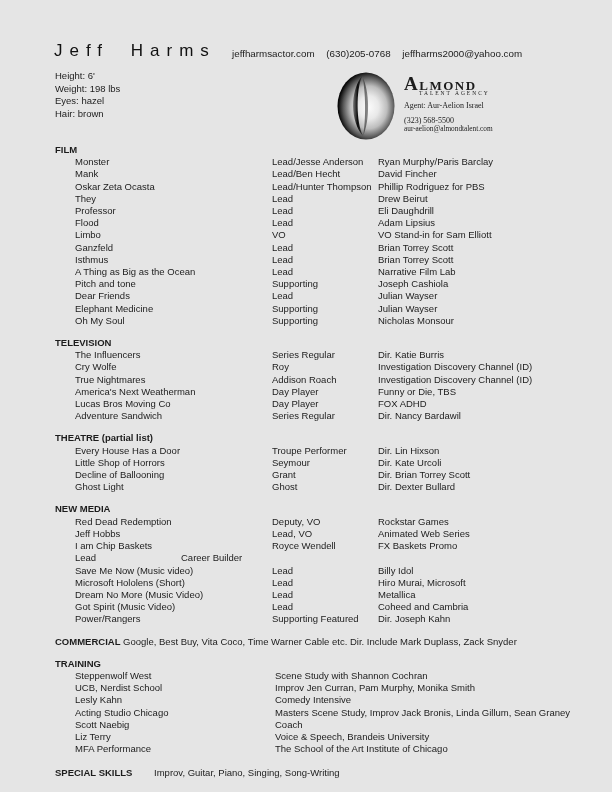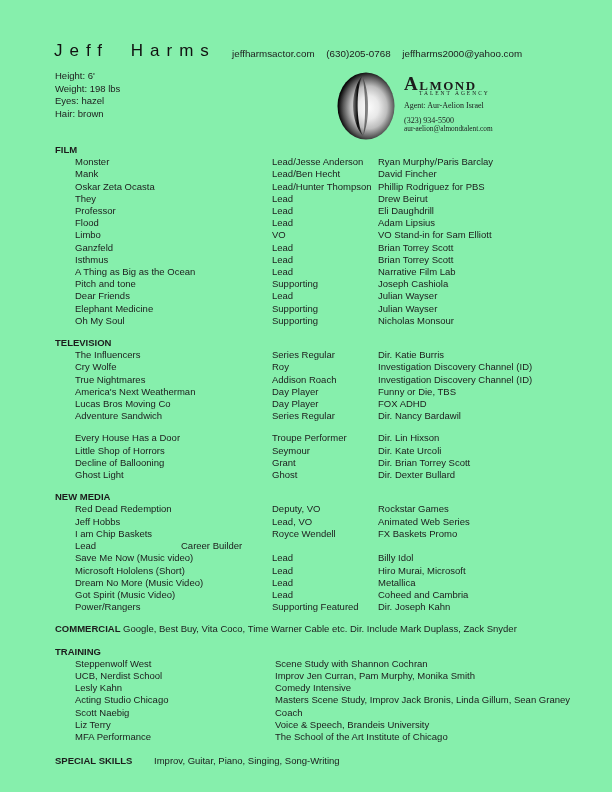--- a/index.html
+++ b/index.html
@@ -1,18 +1,18 @@
 <!DOCTYPE html>
 <html><head>
 <meta charset="utf-8">
 <style>
   * { margin:0; padding:0; box-sizing:border-box; }
   html,body { background:#fff; }
   .page {
-    width:612px; height:792px; position:relative; background:#86efac;
+    width:612px; height:792px; position:relative; background:#e5e5e5;
     font-family:"Liberation Sans", sans-serif; color:#1c1c1c; overflow:hidden;
   }
   
   .name {
     position:absolute; left:54px; top:41px;
     font-size:17px; letter-spacing:7px; word-spacing:10px; color:#111;
     white-space:nowrap;
   }
   .contact { position:absolute; left:232px; top:48px; font-size:9.8px; white-space:nowrap; }
   .contact span { margin-right:9px; }
@@ -79,21 +79,21 @@
         </linearGradient>
       </defs>
       <ellipse cx="29" cy="34" rx="28.5" ry="33.5" fill="url(#sph)"></ellipse>
       <path d="M25 4 C 13 19, 13 49, 26 64 C 19 49, 19 19, 25 4 Z" fill="url(#seed)"></path>
       <path d="M25 4 C 29 19, 29 49, 26 64 C 33 49, 33 19, 25 4 Z" fill="url(#seed)" opacity="0.55"></path>
     </svg>
     <div class="agency-text">
       <div class="agency-name">ALMOND</div>
       <div class="agency-tagline">TALENT AGENCY</div>
       <div class="agency-agent">Agent: Aur-Aelion Israel</div>
-      <div class="agency-agent">(323) 934-5500</div>
+      <div class="agency-agent">(323) 568-5500</div>
       <div class="agency-email">aur-aelion@almondtalent.com</div>
     </div>
   </div>
 
   <div class="content">
     <div>
         <div class="section">
           <div class="section-title">FILM</div>
           <div class="row">
             <span class="c1">Monster</span>
@@ -193,20 +193,21 @@
             <span class="c2">Day Player</span>
             <span class="c3">FOX ADHD</span>
           </div>
           <div class="row">
             <span class="c1">Adventure Sandwich</span>
             <span class="c2">Series Regular</span>
             <span class="c3">Dir. Nancy Bardawil</span>
           </div>
         </div>
         <div class="section">
+          <div class="section-title">THEATRE (partial list)</div>
           <div class="row">
             <span class="c1">Every House Has a Door</span>
             <span class="c2">Troupe Performer</span>
             <span class="c3">Dir. Lin Hixson</span>
           </div>
           <div class="row">
             <span class="c1">Little Shop of Horrors</span>
             <span class="c2">Seymour</span>
             <span class="c3">Dir. Kate Urcoli</span>
           </div>

